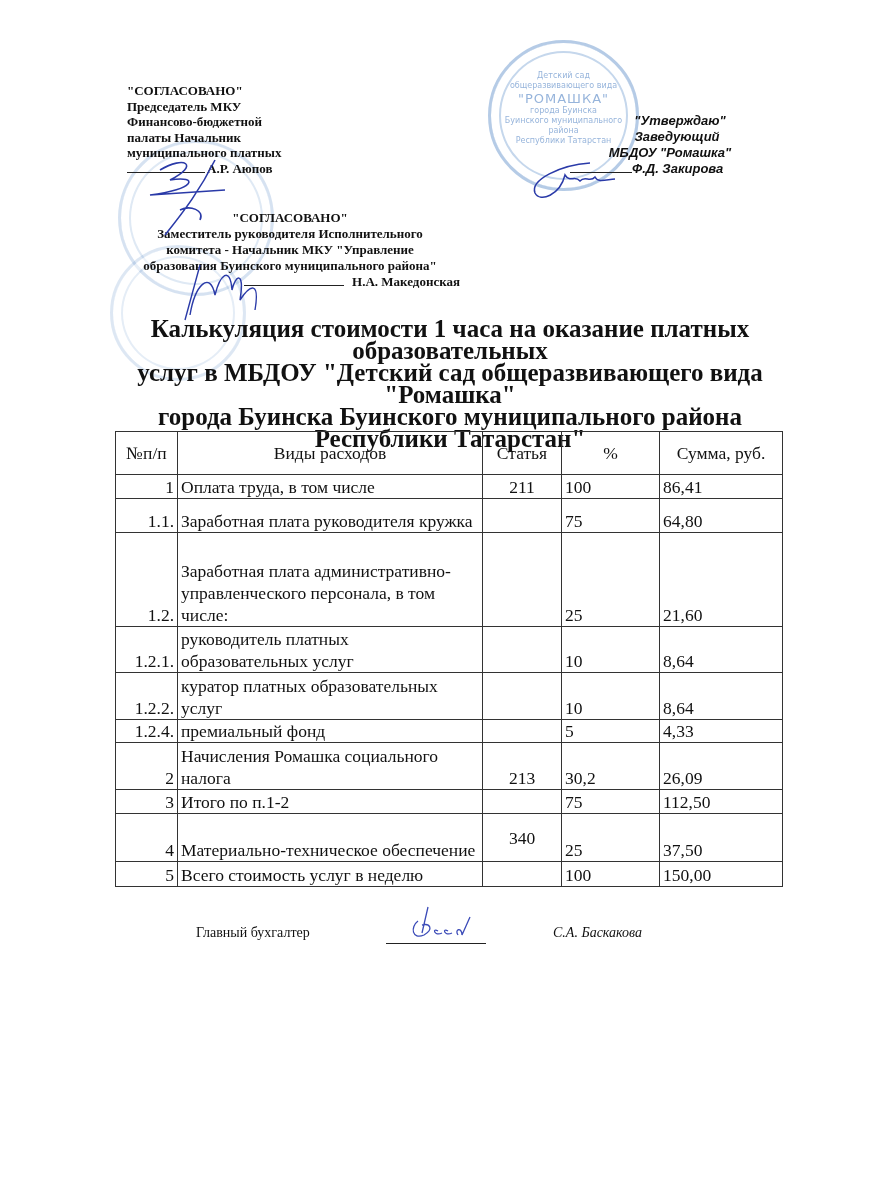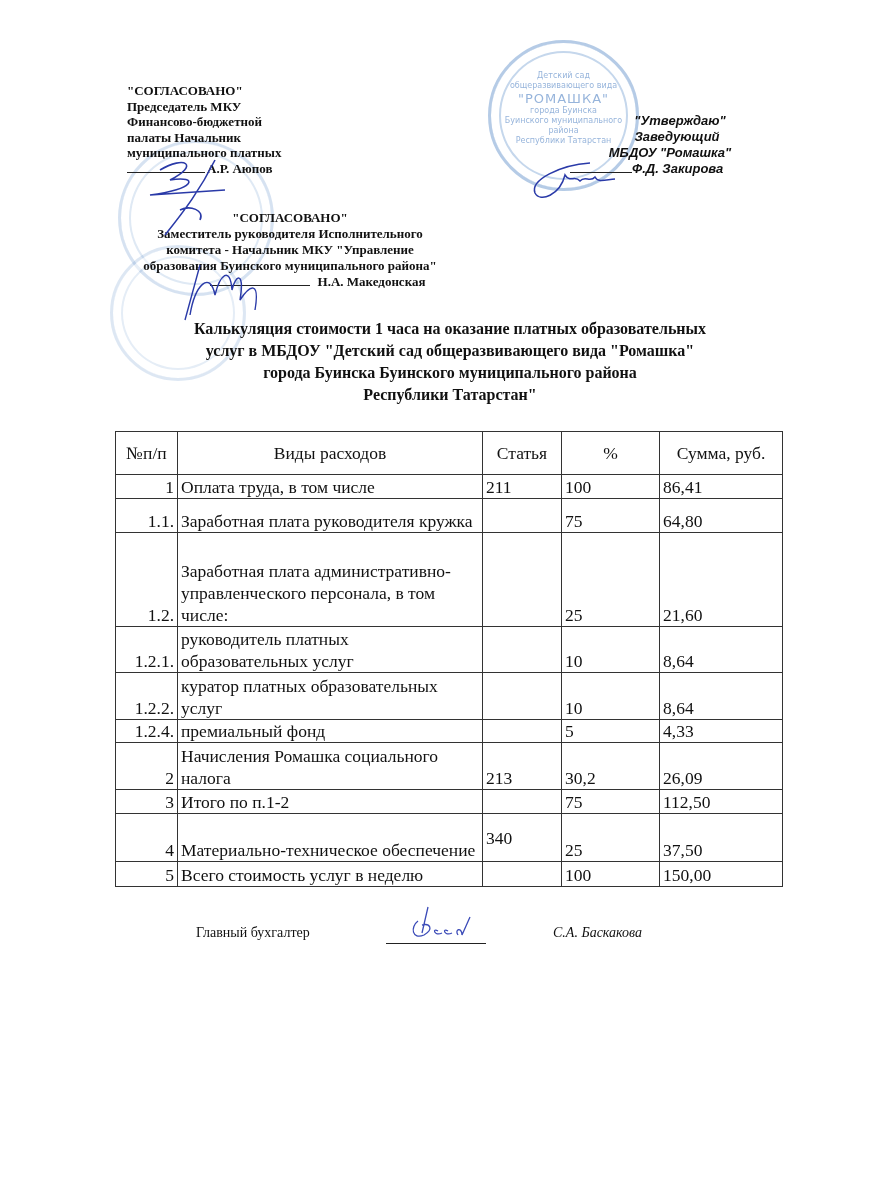--- a/index.html
+++ b/index.html
@@ -23,33 +23,33 @@
   .approve-left .line { white-space: nowrap; }
   .approve-mid {
     left: 120px; top: 210px; width: 340px; text-align: center; font-weight: bold; font-size: 13px; line-height: 16px;
   }
   .approve-right {
     left: 560px; top: 113px; width: 220px; font-family: "Liberation Sans", sans-serif;
     font-style: italic; font-weight: bold; font-size: 13px; line-height: 16px; text-align: center;
   }
   .sigline { display: inline-block; border-bottom: 1px solid #222; vertical-align: baseline; }
   .title {
-    left: 110px; top: 318px; width: 680px; text-align: center; font-weight: bold; font-size: 16px; line-height: 22px;
+    left: 110px; top: 318px; width: 680px; text-align: center; font-weight: bold; font-size: 25px; line-height: 22px;
   }
   table.calc {
     position: absolute; left: 115px; top: 431px; border-collapse: collapse;
     font-size: 17.5px; line-height: 22px;
   }
   table.calc td, table.calc th {
     border: 1.5px solid #333; padding: 0 3px; vertical-align: bottom; font-weight: normal;
   }
   table.calc th { vertical-align: middle; text-align: center; height: 42px; }
   td.num { text-align: right; }
   td.desc { text-align: left; }
-  td.art { text-align: left; }
+  td.art { text-align: center; }
   td.pct { }
   td.sum { text-align: left; vertical-align: top; }
   td.bold { font-weight: bold; }
   .sig-row {
     left: 188px; top: 925px; width: 520px; font-size: 14px; font-family: "Liberation Serif", serif;
   }
   .ink { position: absolute; }
 </style>
 </head>
 <body>
@@ -76,21 +76,21 @@
   <div class="line">палаты Начальник</div>
   <div class="line">муниципального платных</div>
   <div class="line"><span class="sigline" style="width:78px;"></span><span style="padding-left:2px;">А.Р. Аюпов</span></div>
 </div>
 
 <div class="abs approve-mid">
   <div>"СОГЛАСОВАНО"</div>
   <div>Заместитель руководителя Исполнительного</div>
   <div>комитета - Начальник МКУ "Управление</div>
   <div>образования Буинского муниципального района"</div>
-  <div style="text-align:center; padding-left:55px;"><span class="sigline" style="width:100px;"></span><span style="padding-left:8px;">Н.А. Македонская</span></div>
+  <div style="text-align:right; padding-left:55px;"><span class="sigline" style="width:100px;"></span><span style="padding-left:8px;">Н.А. Македонская</span></div>
 </div>
 
 <div class="abs approve-right">
   <div style="padding-left:20px;">"Утверждаю"</div>
   <div style="padding-left:14px;">Заведующий</div>
   <div>МБДОУ "Ромашка"</div>
   <div style="text-align:left; padding-left:10px;"><span class="sigline" style="width:62px;"></span><span>Ф.Д. Закирова</span></div>
 </div>
 
 <svg class="ink" style="left:130px; top:150px;" width="130" height="90" viewBox="0 0 130 90">

